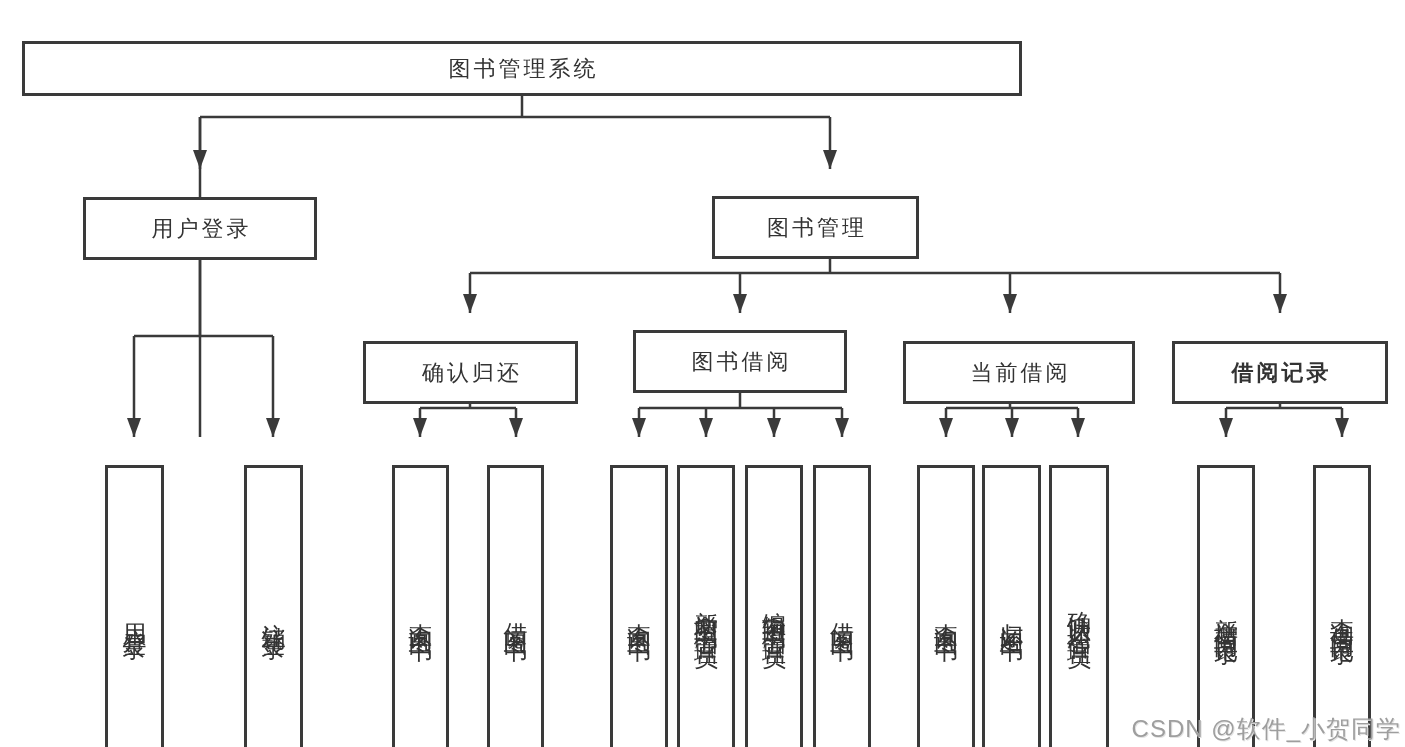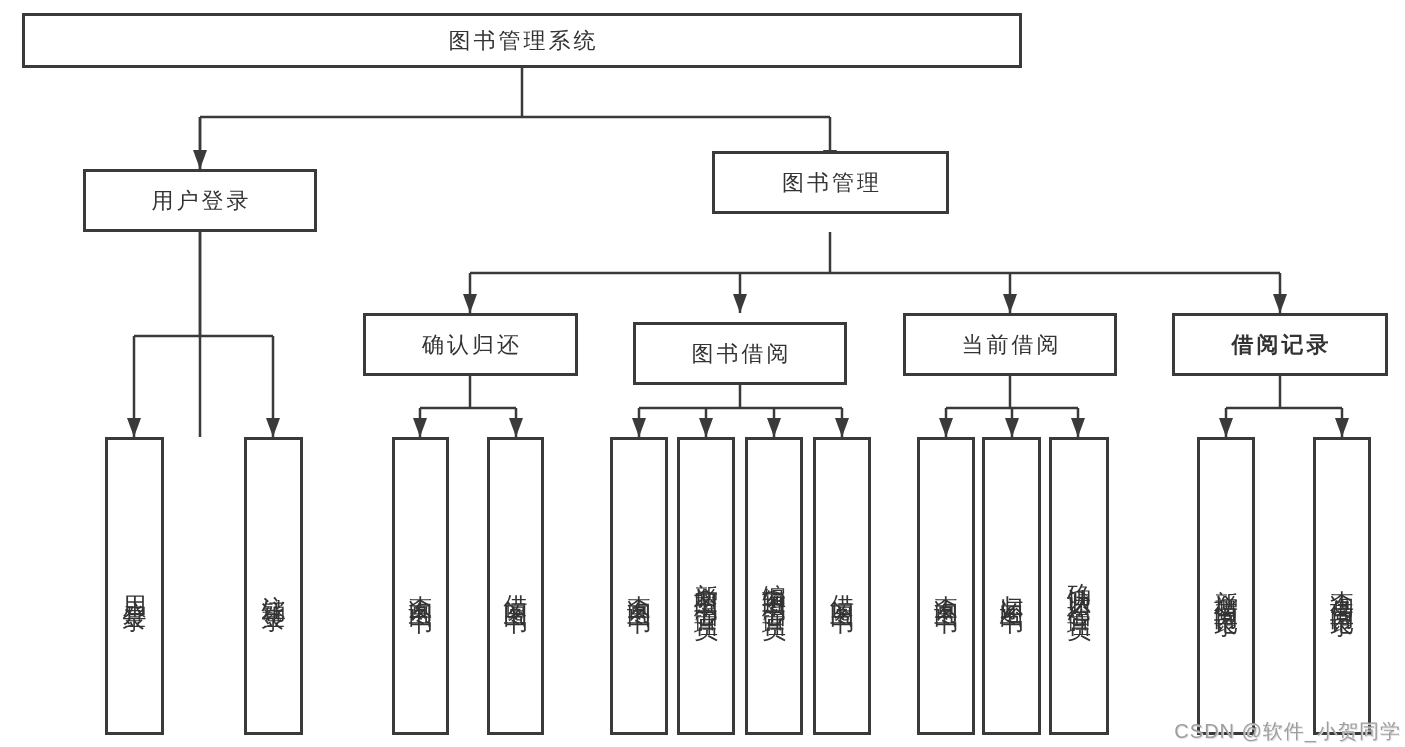--- a/index.html
+++ b/index.html
@@ -25,20 +25,21 @@
   }
   .node {
     position: absolute;
     box-sizing: border-box;
     background: #ffffff;
     border: 3px solid #3a3a3a;
     display: flex;
     align-items: center;
     justify-content: center;
     color: #333333;
+    margin-top: 28px;
   }
   .node .lbl {
     font-size: 22px;
     letter-spacing: 3px;
     color: #333333;
     white-space: nowrap;
     text-indent: 3px; 
   }
   .node.v .lbl {
     writing-mode: vertical-rl;
@@ -46,21 +47,21 @@
     font-size: 24px;
     letter-spacing: 5px;
     line-height: 1;
     text-indent: 0;
     white-space: normal;
   }
   .watermark {
     position: absolute;
     right: 4px;
     bottom: 2px;
-    font-size: 20px;
+    font-size: 24px;
     letter-spacing: 1px;
     color: #9e9e9e;
     text-shadow: 1px 1px 0 #e3e3e3;
     z-index: 5;
     white-space: nowrap;
   }
 </style>
 </head>
 <body>
 
@@ -108,31 +109,31 @@
     </g>
   </svg>
 
   <div class="node h" style="left:22px; top:13px; width:1000px; height:55px;">
     <span class="lbl">图书管理系统</span>
   </div>
 
   <div class="node h" style="left:83px; top:169px; width:234px; height:63px;">
     <span class="lbl">用户登录</span>
   </div>
-  <div class="node h" style="left:712px; top:151px; width:237px; height:63px;">
+  <div class="node h" style="left:712px; top:168px; width:207px; height:63px;">
     <span class="lbl">图书管理</span>
   </div>
 
   <div class="node h" style="left:363px; top:313px; width:215px; height:63px;">
     <span class="lbl">确认归还</span>
   </div>
-  <div class="node h" style="left:633px; top:322px; width:214px; height:63px;">
+  <div class="node h" style="left:633px; top:302px; width:214px; height:63px;">
     <span class="lbl">图书借阅</span>
   </div>
-  <div class="node h" style="left:903px; top:313px; width:214px; height:63px;">
+  <div class="node h" style="left:903px; top:313px; width:232px; height:63px;">
     <span class="lbl">当前借阅</span>
   </div>
   <div class="node h" style="left:1172px; top:313px; width:216px; height:63px;font-weight:bold;">
     <span class="lbl">借阅记录</span>
   </div>
 
   <div class="node v" style="left:105px; top:437px; width:59px; height:298px;">
     <span class="lbl">用户登录</span>
   </div>
   <div class="node v" style="left:244px; top:437px; width:59px; height:298px;">

